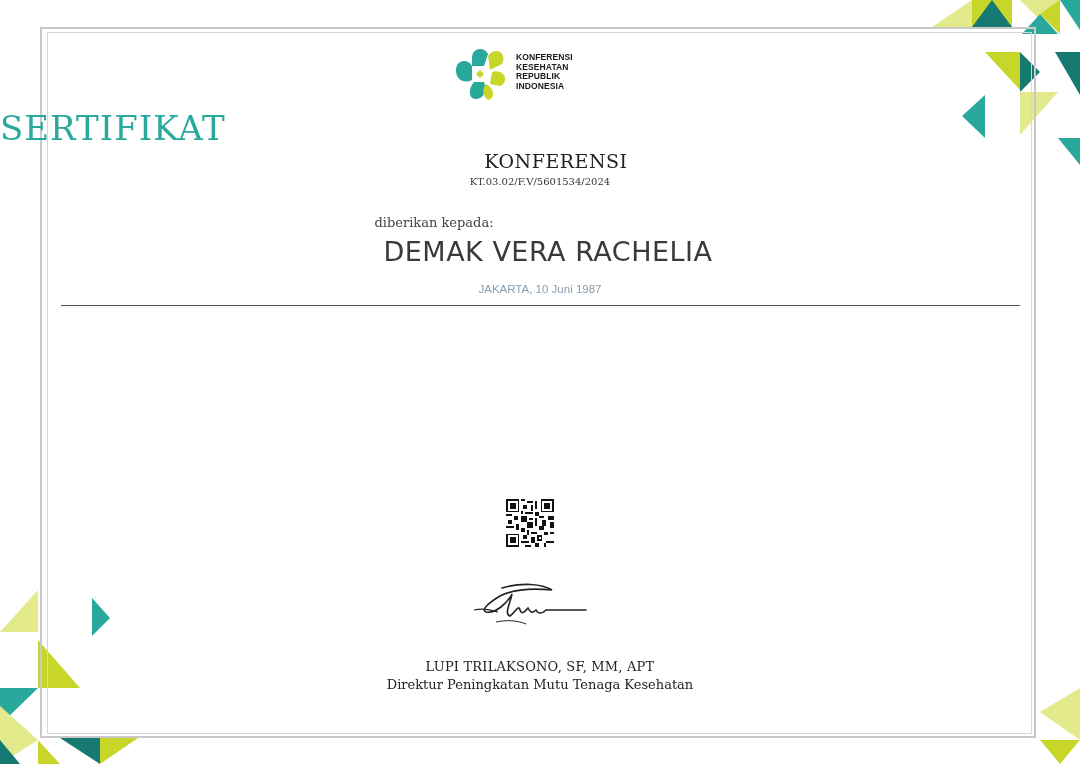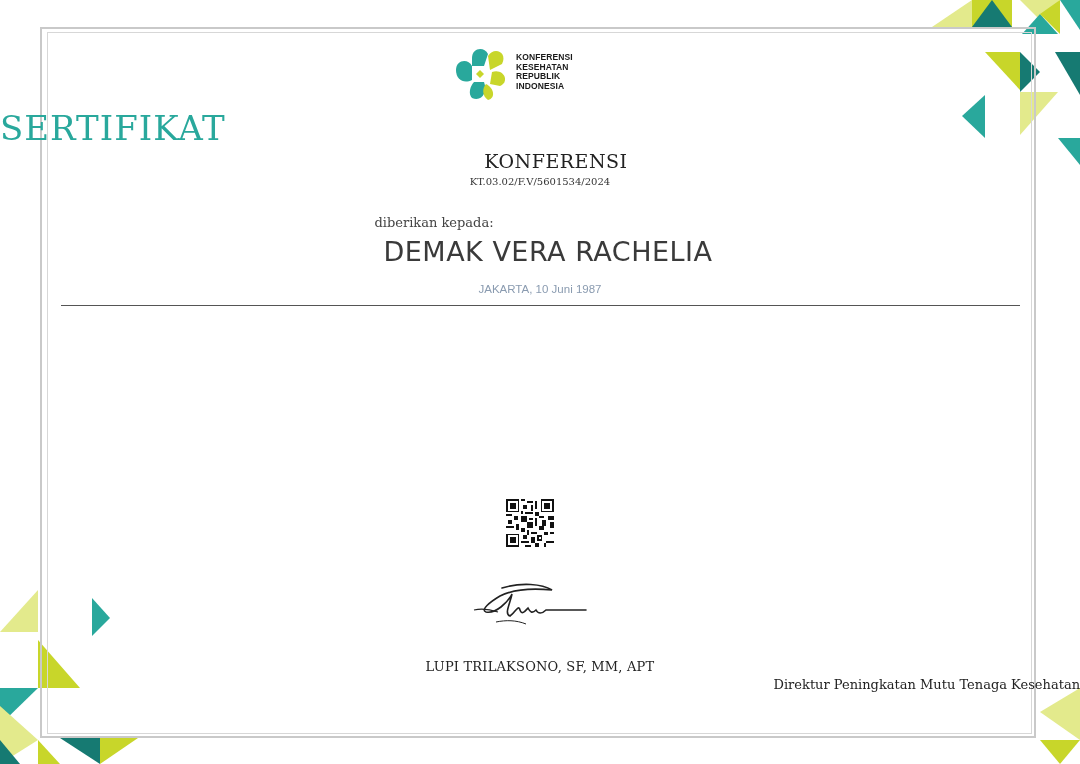--- a/index.html
+++ b/index.html
@@ -13,21 +13,21 @@
   .subtitle { position:absolute; left:16px; width:1080px; top:150px; text-align:center; font-family:"DejaVu Serif", serif; font-size:19px; color:#222; letter-spacing:0.5px; }
   .cert-no { position:absolute; left:0; width:1080px; top:176px; text-align:center; font-size:10px; color:#333; }
   .given { position:absolute; left:0; width:868px; top:215px; text-align:center; font-size:13px; color:#444; }
   .name { position:absolute; left:0; width:1080px; top:236px; text-align:center; font-family:"DejaVu Sans", sans-serif; font-size:27px; color:#3a3a3a; letter-spacing:0.5px;padding-left:8px; }
   .birth { position:absolute; left:0; width:1080px; top:283px; text-align:center; font-family:"Liberation Sans", sans-serif; font-size:11.5px; color:#8a9bb0; }
   .rule { position:absolute; left:61px; top:305px; width:959px; height:1px; background:#555; }
   .body-text { position:absolute; left:110px; width:860px; top:319px; text-align:center; font-size:15px; line-height:21px; color:#222; }
   .qr { position:absolute; left:506px; top:499px; width:48px; height:48px; }
   .signature { position:absolute; left:472px; top:580px; width:120px; height:50px; }
   .signer { position:absolute; left:0; width:1080px; top:659px; text-align:center; font-size:13px; color:#222; letter-spacing:0.2px; }
-  .signer-title { position:absolute; left:0; width:1080px; top:677px; text-align:right; font-size:13px; color:#222; }
+  .signer-title { position:absolute; left:0; width:1080px; top:677px; text-align:center; font-size:13px; color:#222; }
 </style>
 </head>
 <body>
 
 <svg class="deco" width="1080" height="764" viewBox="0 0 1080 764">
 
   <polygon points="932,27 972,0 972,27" fill="#e3ea8c"></polygon>
   <polygon points="972,0 1012,0 1012,27 972,27" fill="#c8d62a"></polygon>
   <polygon points="972,27 1012,27 992,0" fill="#167a72"></polygon>
   <polygon points="1020,0 1060,0 1040,20" fill="#e3ea8c"></polygon>

